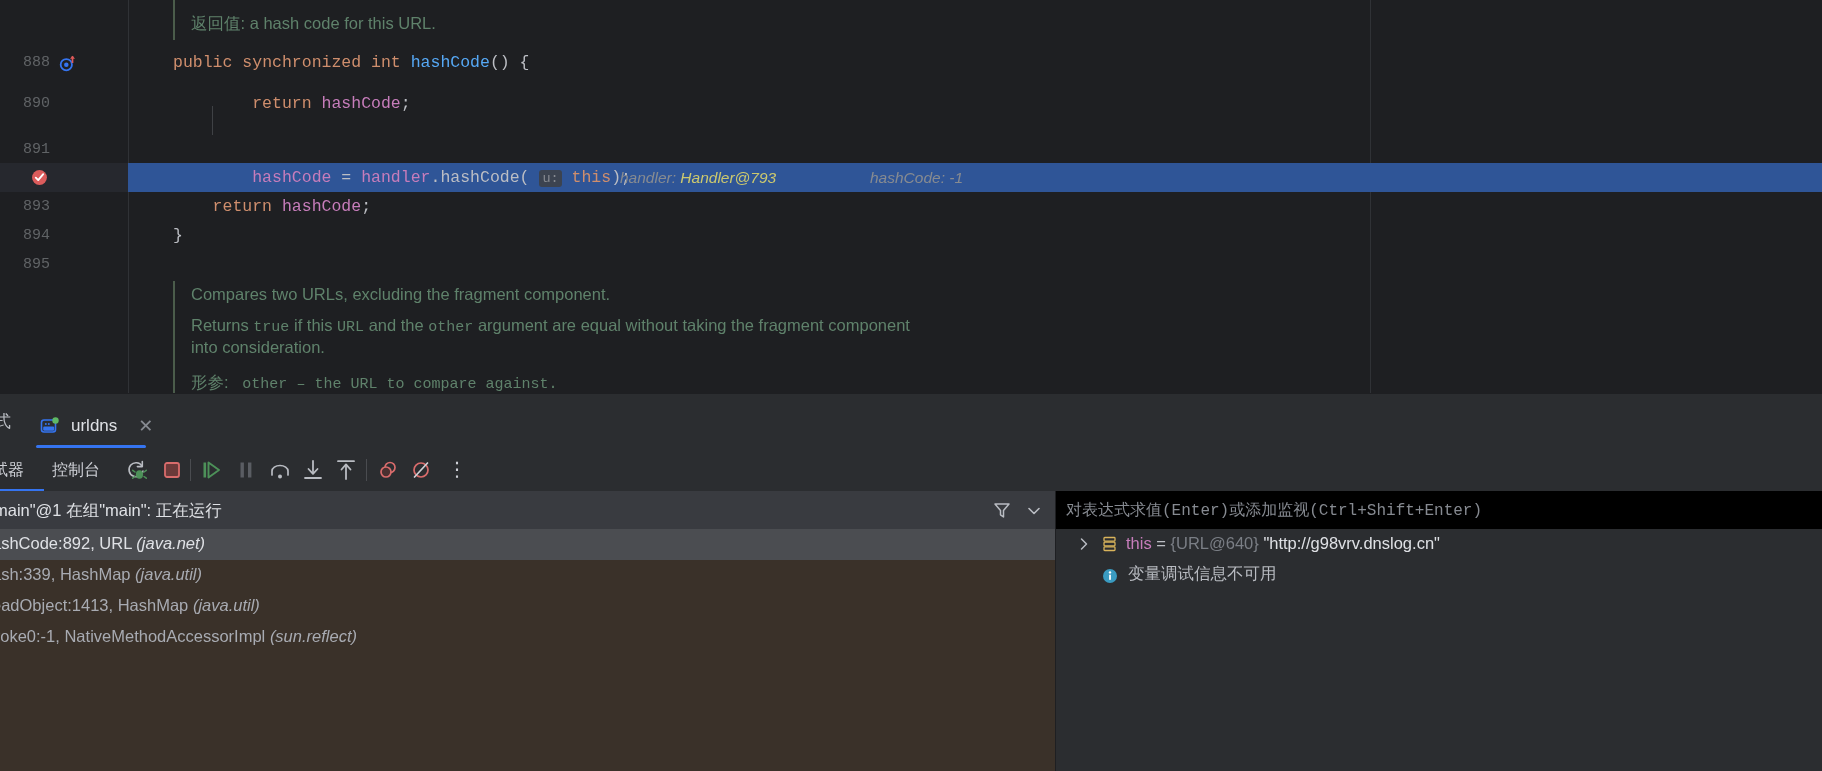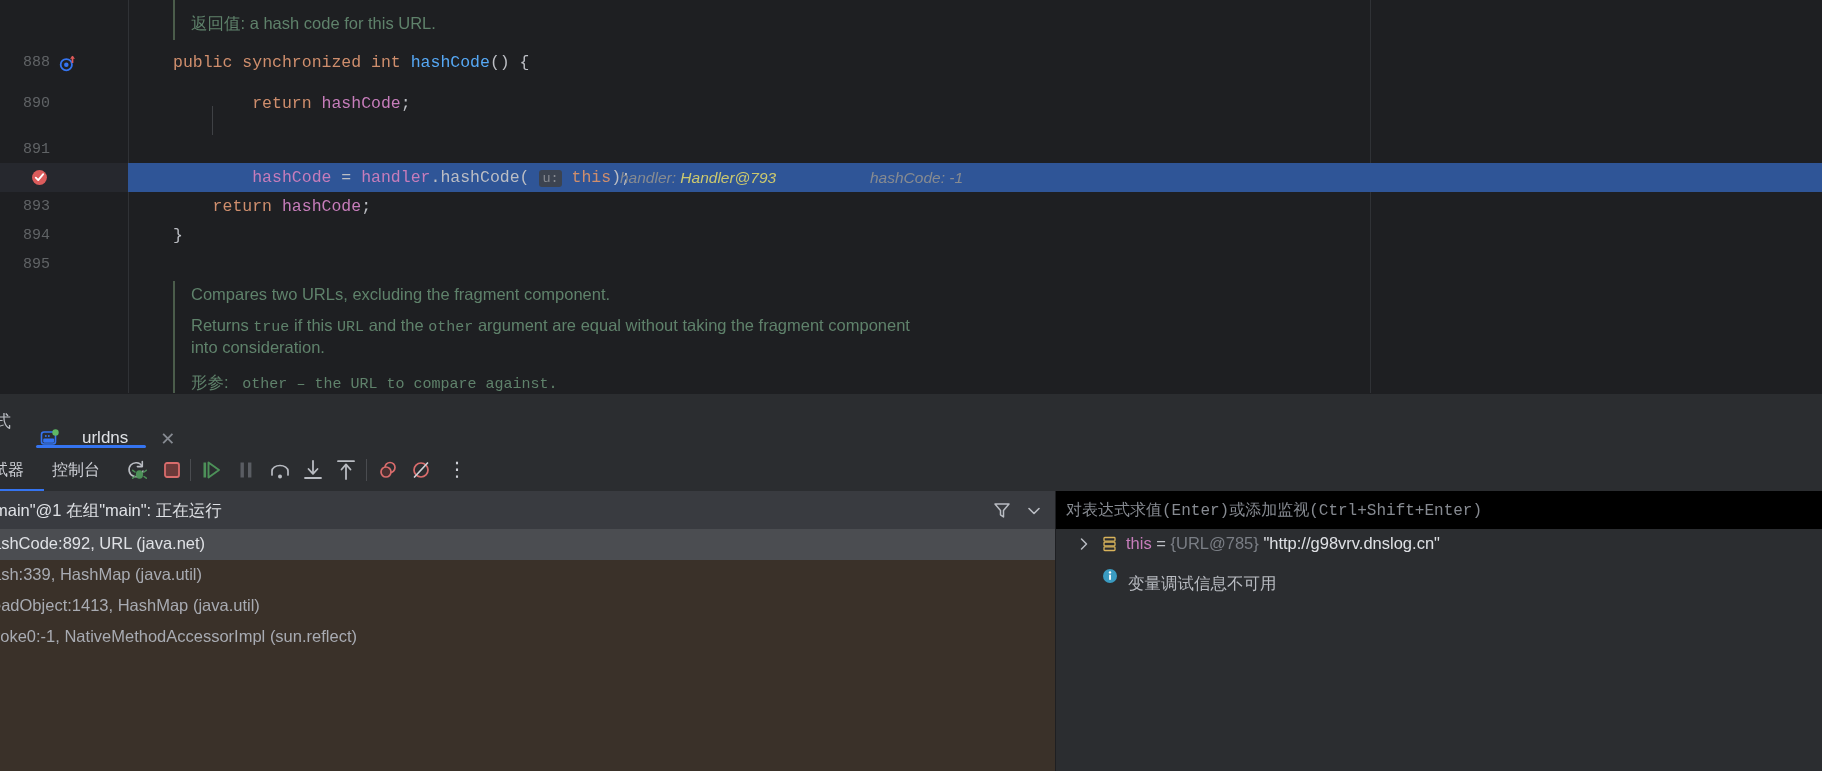--- a/index.html
+++ b/index.html
@@ -85,21 +85,21 @@
   }
   .tabstrip {
     position: absolute; left: 0; top: 0; width: 1822px; height: 55px;
     background: #2b2d30;
   }
   .tab-left-clip {
     position: absolute; left: -6px; top: 16px; color: #b9bcc2; font-size: 17px;
   }
   .tab {
     position: absolute; left: 36px; top: 10px; height: 44px;
-    display: flex; align-items: flex-end; gap: 23px; padding: 0 4px;
+    display: flex; align-items: center; gap: 12px; padding: 0 4px;
   }
   .tab-appicon { position: relative; width: 19px; height: 19px; }
   .tab-label { color: #dfe1e5; font-size: 17px; }
   .tab-close { color: #868a91; font-size: 18px; line-height: 1; margin-left: 9px; }
   .tab-underline {
     position: absolute; left: 36px; top: 51px; width: 110px; height: 3px;
     background: #3574f0; border-radius: 2px;
   }
 
   .toolbar {
@@ -135,21 +135,21 @@
   .filter-icon { position: absolute; right: 43px; top: 9px; width: 20px; height: 20px; }
   .chev-icon { position: absolute; right: 12px; top: 11px; width: 18px; height: 18px; }
 
   .frame-row {
     position: absolute; left: 0; width: 1055px; height: 31px;
     color: #a8abb2; font-size: 16.5px; white-space: nowrap;
   }
   .frame-row .ftxt { position: absolute; left: -8px; top: 5px; }
   .frame-row.sel { background: #4b4d51; }
   .frame-row.sel .ftxt { color: #dfe1e5; }
-  .fital { }
+  .fital { font-style: italic; }
 
   .pane-divider {
     position: absolute; left: 1055px; top: 97px; width: 1px; height: 281px;
     background: #1e1f22;
   }
 
   
   .vars-pane {
     position: absolute; left: 1056px; top: 97px; width: 766px; height: 281px;
     background: #2b2d30;
@@ -170,21 +170,21 @@
   .var-icon { position: absolute; left: 46px; top: 7px; width: 15px; height: 16px; }
   .var-text { position: absolute; left: 70px; top: 5px; }
   .vname { color: #c77dbb; }
   .veq { color: #bcbec4; }
   .vref { color: #7a7e85; }
   .vstr { color: #dfe1e5; }
   .info-row {
     position: absolute; left: 0; width: 766px; height: 31px;
   }
   .info-icon { position: absolute; left: 46px; top: 8px; width: 16px; height: 16px; }
-  .info-text { position: absolute; left: 72px; top: 13px; color: #b9bcc2; font-size: 16.5px; }
+  .info-text { position: absolute; left: 72px; top: 3px; color: #b9bcc2; font-size: 16.5px; }
 </style>
 </head>
 <body>
 
 <div class="app">
 
   <div class="editor">
     <div class="gutter"></div>
     <div class="editor-vline vline-a"></div>
     <div class="editor-vline vline-b"></div>
@@ -363,21 +363,21 @@
 
       <div class="var-row" style="top:38px;">
         <svg class="var-chev" viewBox="0 0 14 14">
           <path d="M4.5 2 L9.5 7 L4.5 12" fill="none" stroke="#b9bcc2" stroke-width="1.5" stroke-linecap="round" stroke-linejoin="round"></path>
         </svg>
         <svg class="var-icon" viewBox="0 0 15 16">
           <rect x="2" y="1.5" width="11" height="3.6" rx="0.8" fill="none" stroke="#d9b45b" stroke-width="1.3"></rect>
           <rect x="2" y="6.2" width="11" height="3.6" rx="0.8" fill="none" stroke="#d9b45b" stroke-width="1.3"></rect>
           <rect x="2" y="10.9" width="11" height="3.6" rx="0.8" fill="none" stroke="#d9b45b" stroke-width="1.3"></rect>
         </svg>
-        <span class="var-text"><span class="vname">this</span><span class="veq"> = </span><span class="vref">{URL@785} </span><span class="vstr">"http://g98vrv.dnslog.cn"</span></span>
+        <span class="var-text"><span class="vname">this</span><span class="veq"> = </span><span class="vref">{URL@640} </span><span class="vstr">"http://g98vrv.dnslog.cn"</span></span>
       </div>
 
       <div class="info-row" style="top:69px;">
         <svg class="info-icon" viewBox="0 0 16 16">
           <circle cx="8" cy="8" r="7" fill="#3a9bc1"></circle>
           <rect x="7.1" y="6.6" width="1.8" height="5.4" rx="0.8" fill="#ffffff"></rect>
           <circle cx="8" cy="4.4" r="1.2" fill="#ffffff"></circle>
         </svg>
         <span class="info-text">变量调试信息不可用</span>
       </div>

